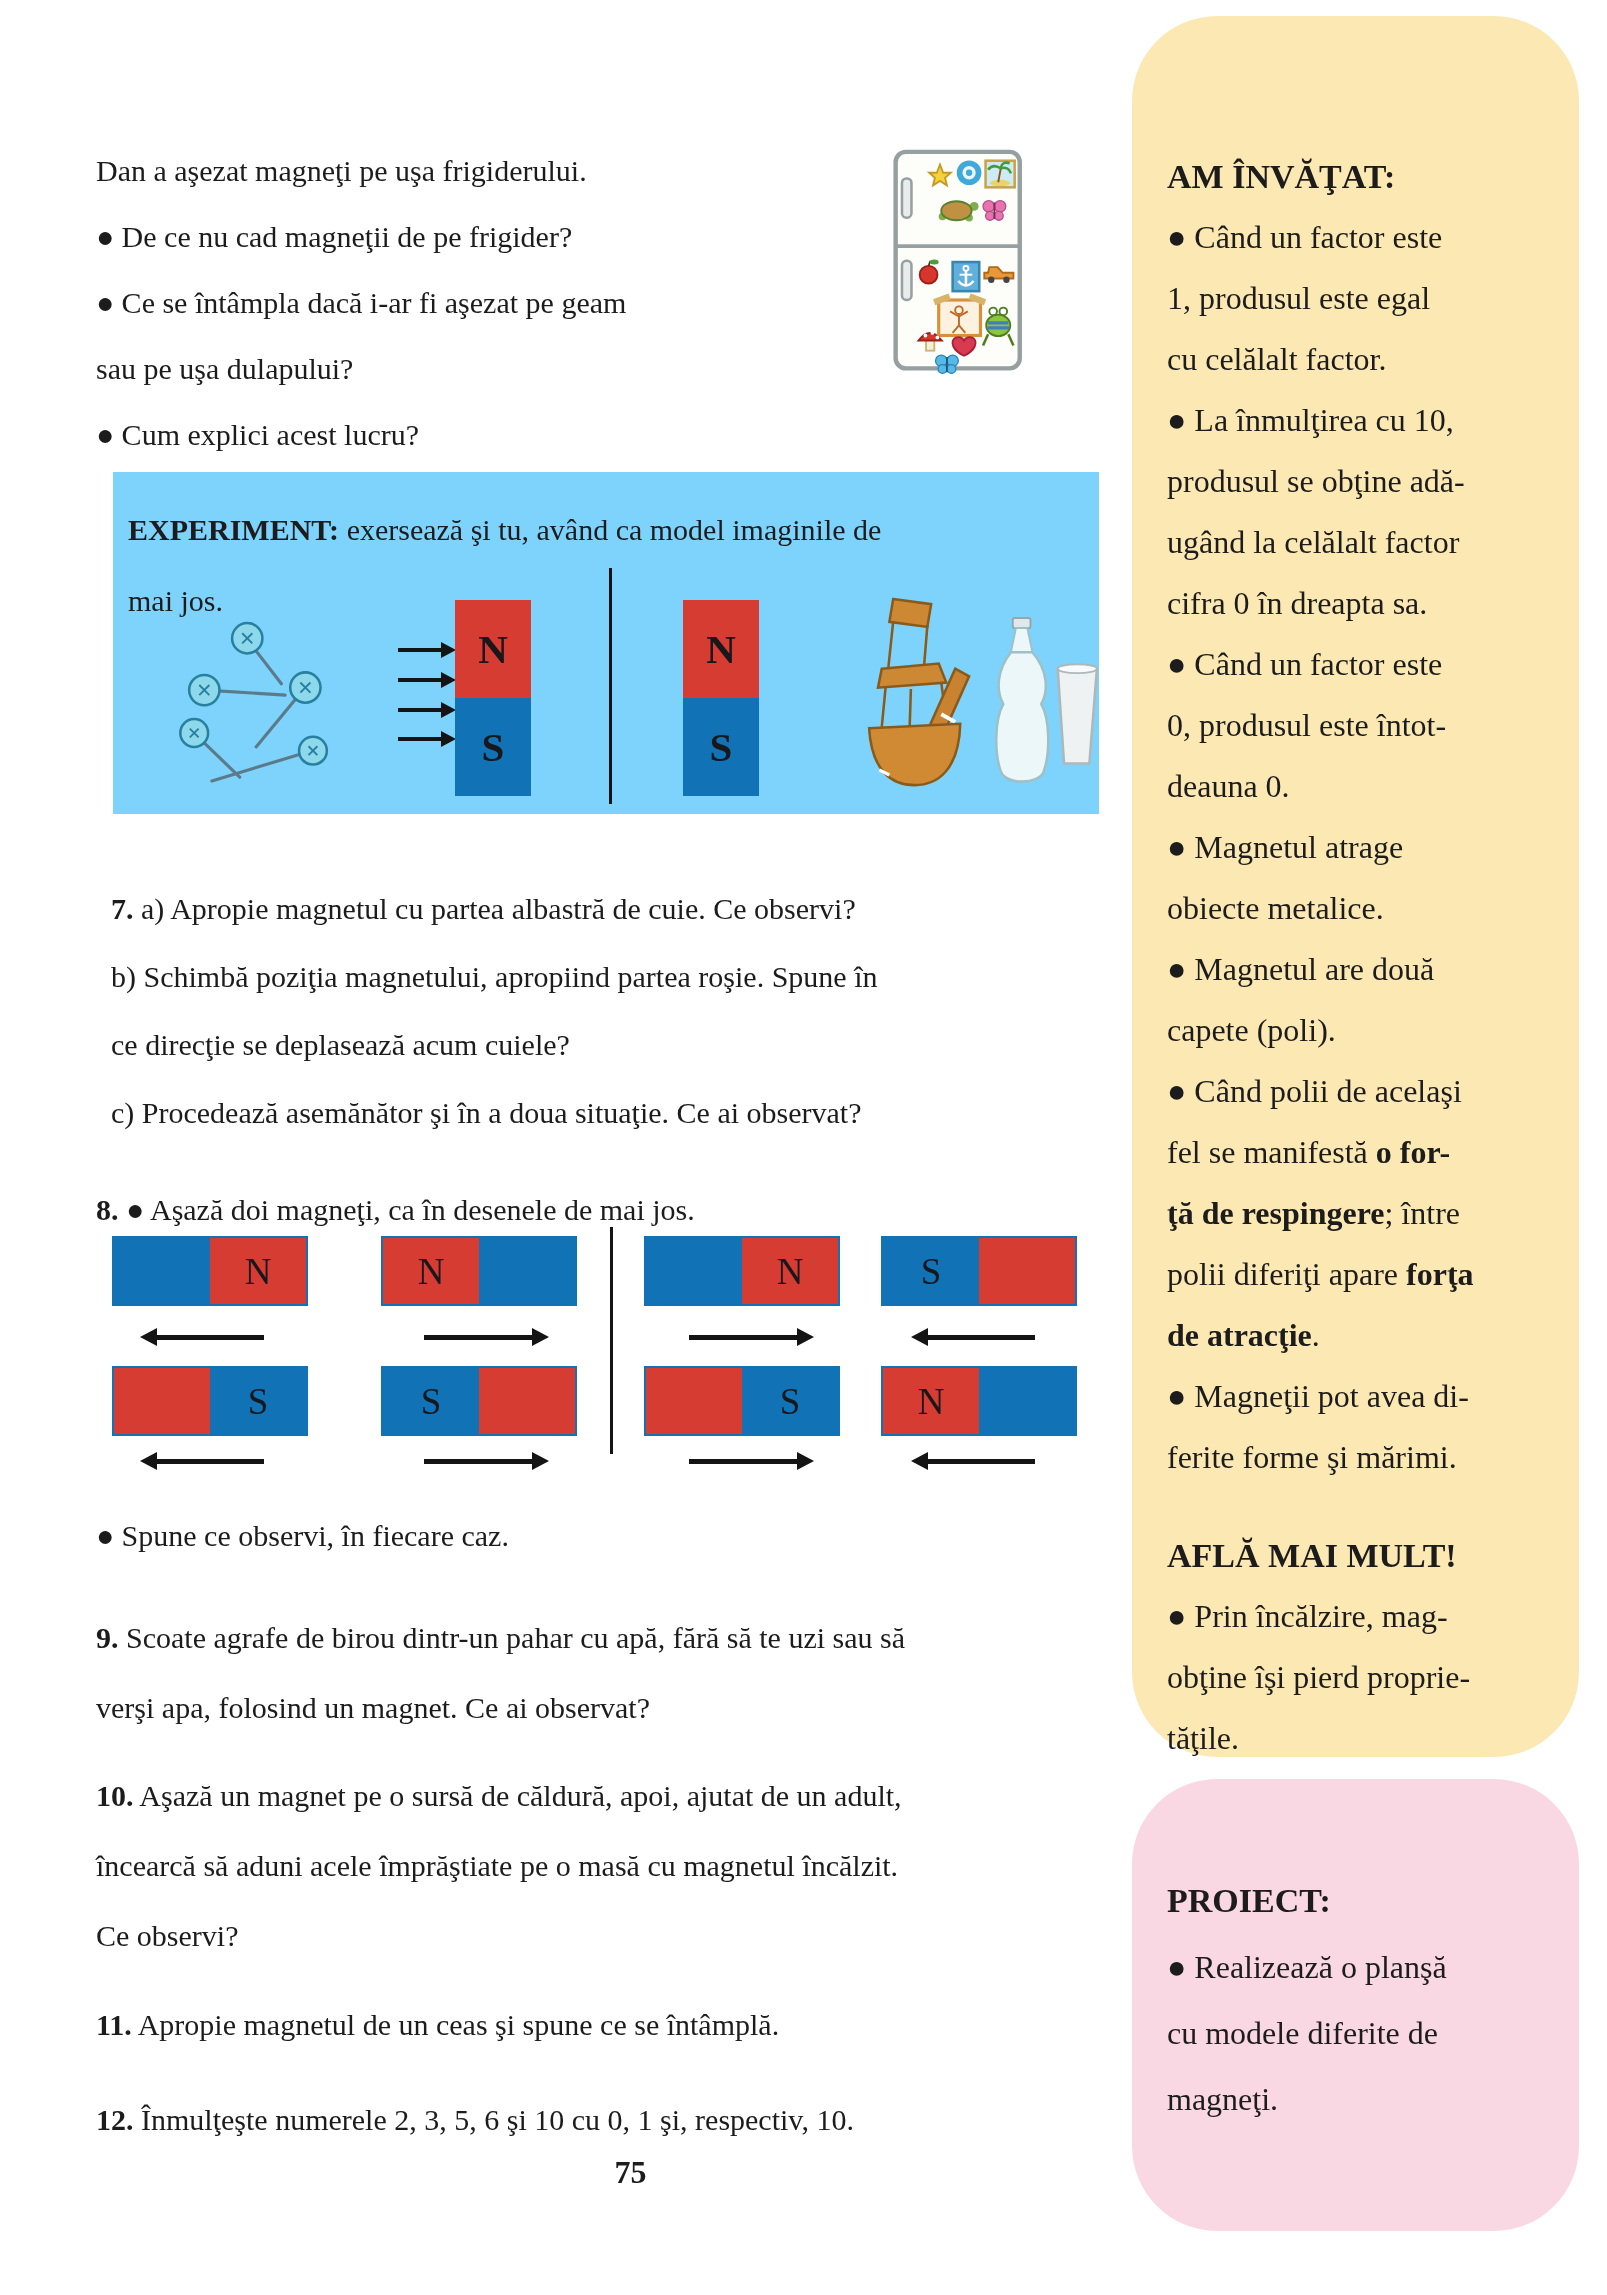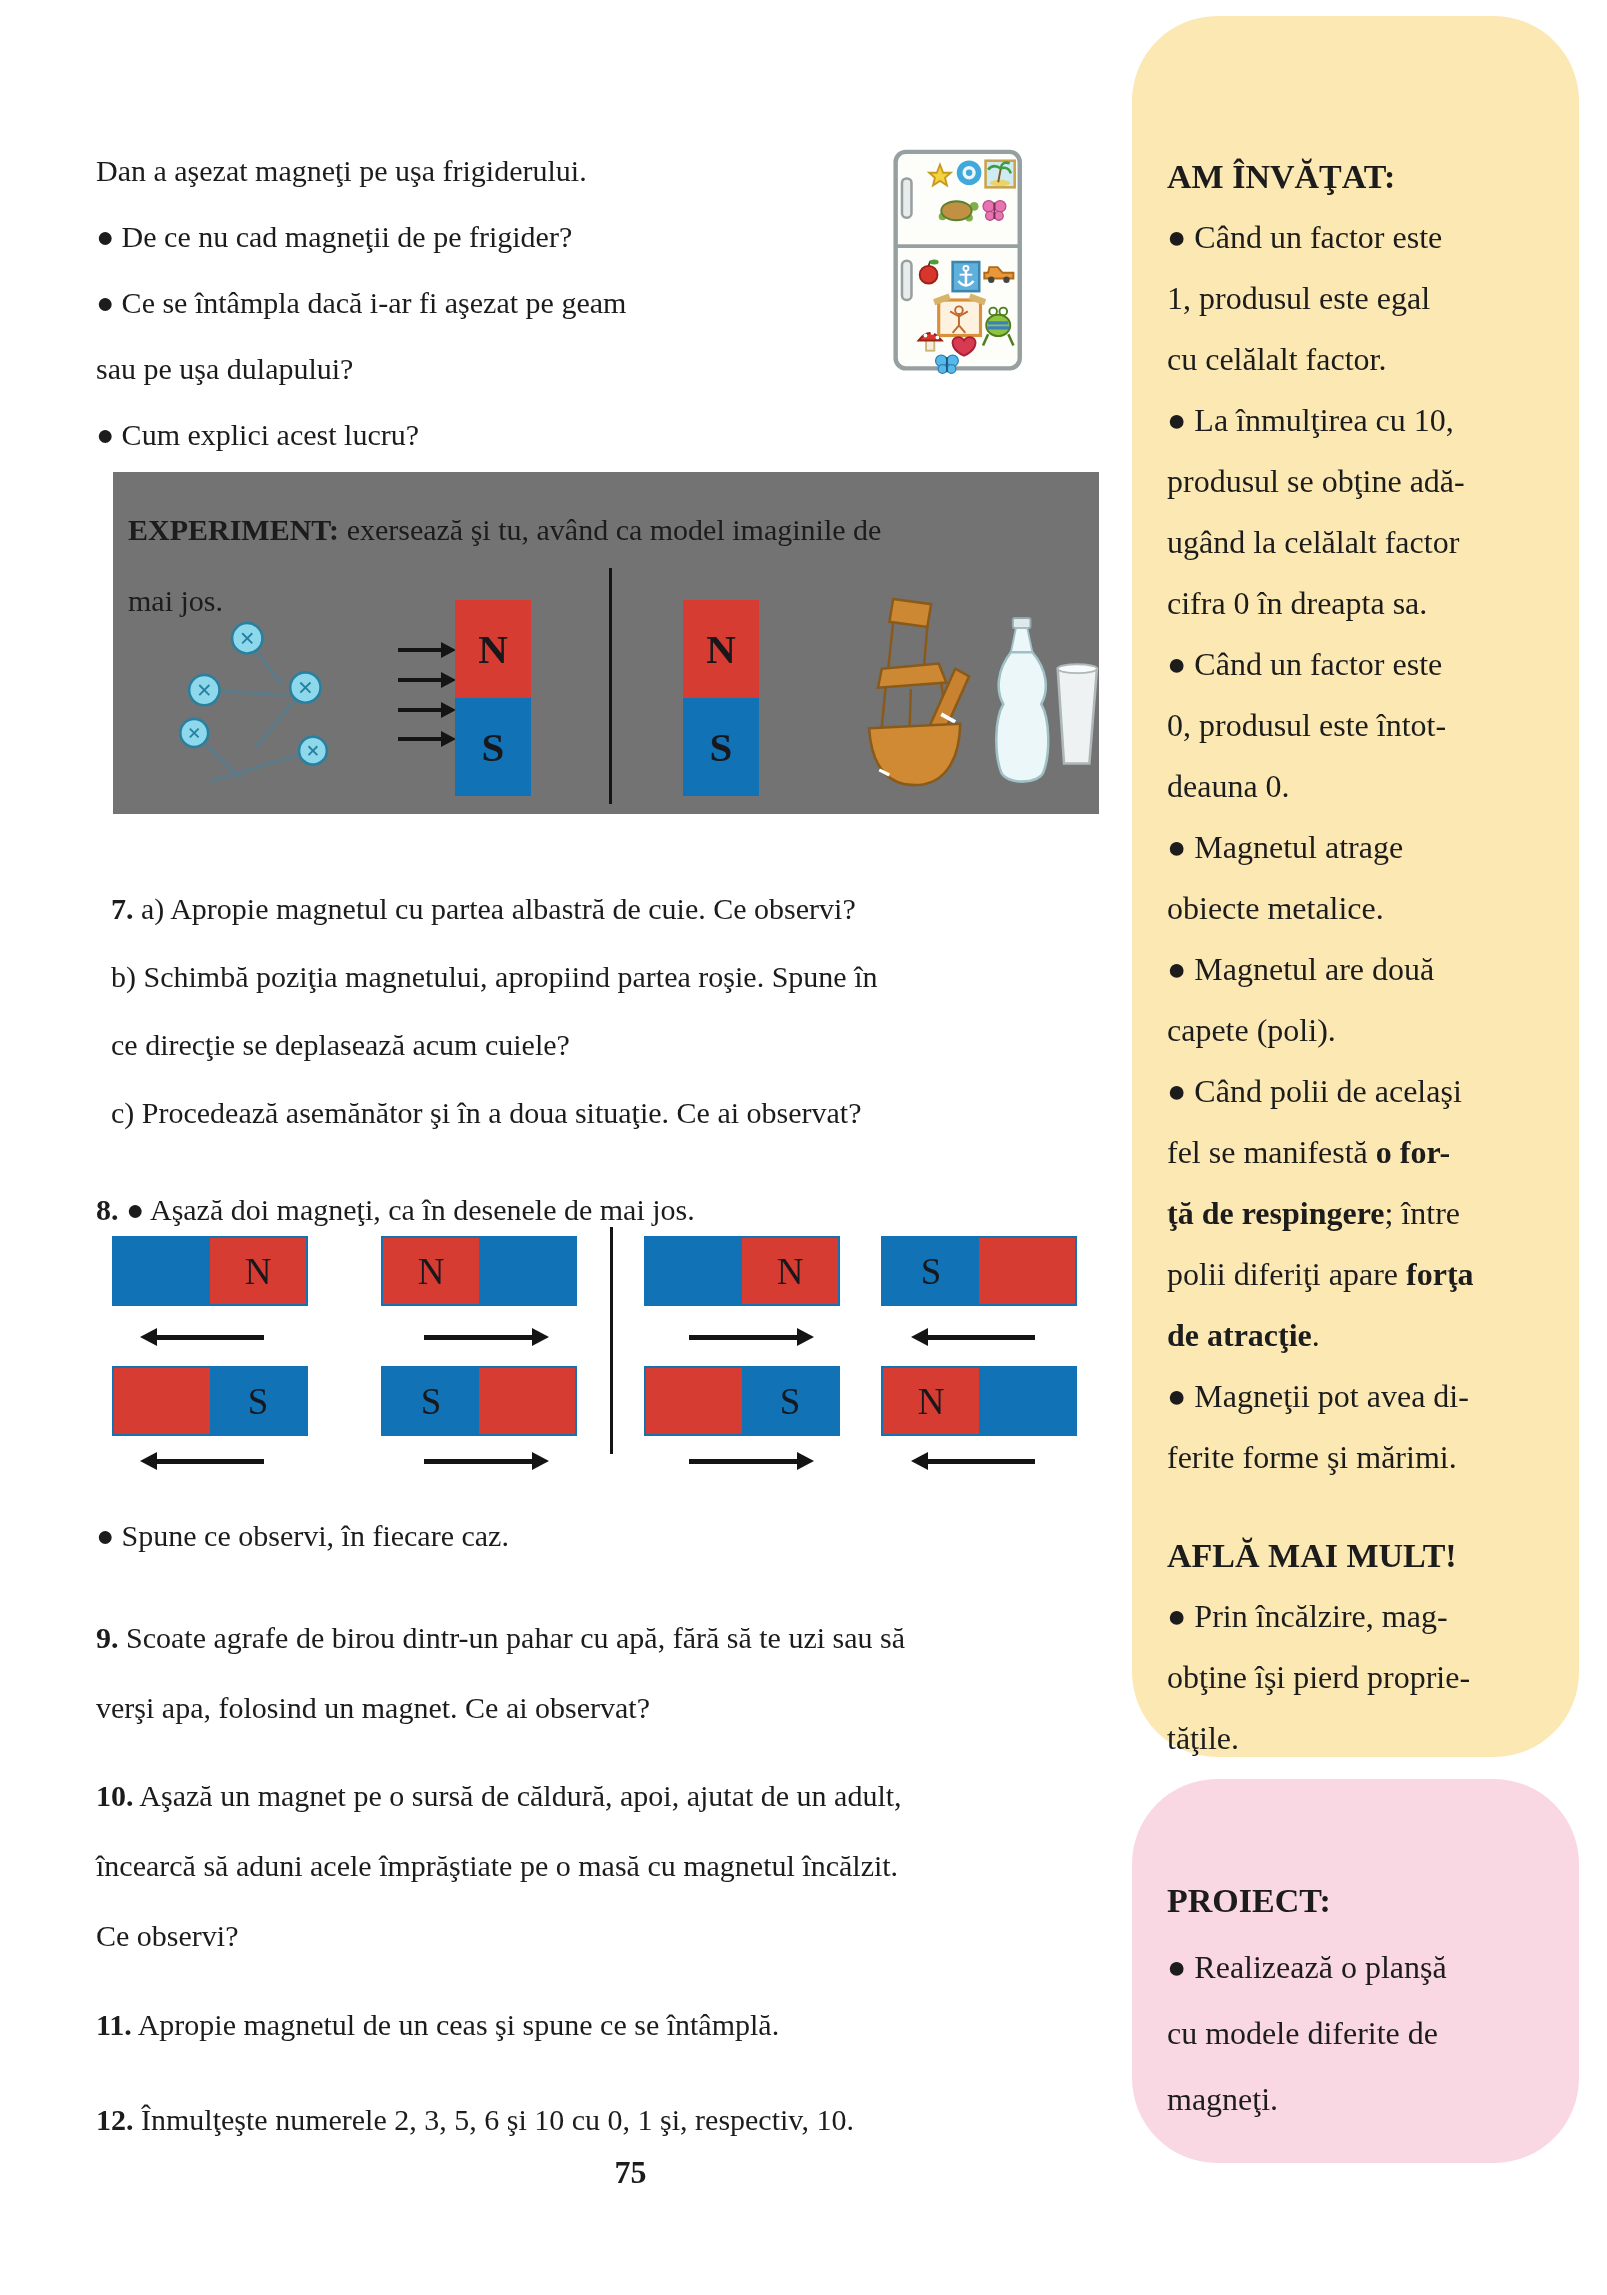--- a/index.html
+++ b/index.html
@@ -26,21 +26,21 @@
   #q10{left:96px; top:1761px;}
   #q10 .tline{line-height:70px;}
   #q11{left:96px; top:1990px;}
   #q11 .tline{line-height:70px;}
   #q12{left:96px; top:2085px;}
   #q12 .tline{line-height:70px;}
   #pagenum{left:96px; top:2154px; width:1069px; text-align:center;
            font-size:32px; font-weight:bold;}
 
   
-  #experiment-box{left:113px; top:472px; width:986px; height:342px; background:#737373;}
+  #experiment-box{left:113px; top:472px; width:986px; height:342px; background:#7dd3fc;}
   #experiment-box .exp-title{padding:21.5px 11.4px 0 15px; font-size:30px;}
   #experiment-box .exp-title .tline{line-height:71px;}
   .exp-divider{left:496px; top:96px; width:3.2px; height:236px; background:#141414;}
   .vmagnet{width:76px; height:196px; display:flex; flex-direction:column;}
   .vhalf{flex:1; display:flex; align-items:center; justify-content:center;}
   .vhalf.red{background:#D63C32;}
   .vhalf.blue{background:#1173B5;}
   .vpole{font-size:41px; font-weight:bold; color:#17171c; line-height:1;}
   #exp-magnet-1{left:342px; top:128px;}
   #exp-magnet-2{left:570px; top:128px;}
@@ -73,21 +73,21 @@
   .panel{box-sizing:border-box;}
   #panel-learned{
     left:1132px; top:16px; width:447px; height:1741px;
     background:#FCE8B2; border-radius:85px; padding:130px 28px 8px 35px;
     font-size:32px;
   }
   #panel-learned .tline{line-height:61px;}
   .sb-title{font-weight:bold; font-size:34px; line-height:61px;}
   .sb-gap{margin-top:37px;}
   #panel-project{
-    left:1132px; top:1779px; width:447px; height:384px;
+    left:1132px; top:1779px; width:447px; height:452px;
     background:#F9D8E3; border-radius:85px; padding:89px 28px 0 35px;
     font-size:32px;
   }
   #panel-project .tline{line-height:66px;}
   #panel-project .sb-title{line-height:66px;}
 </style>
 </head>
 <body>
 
 <div id="page">

